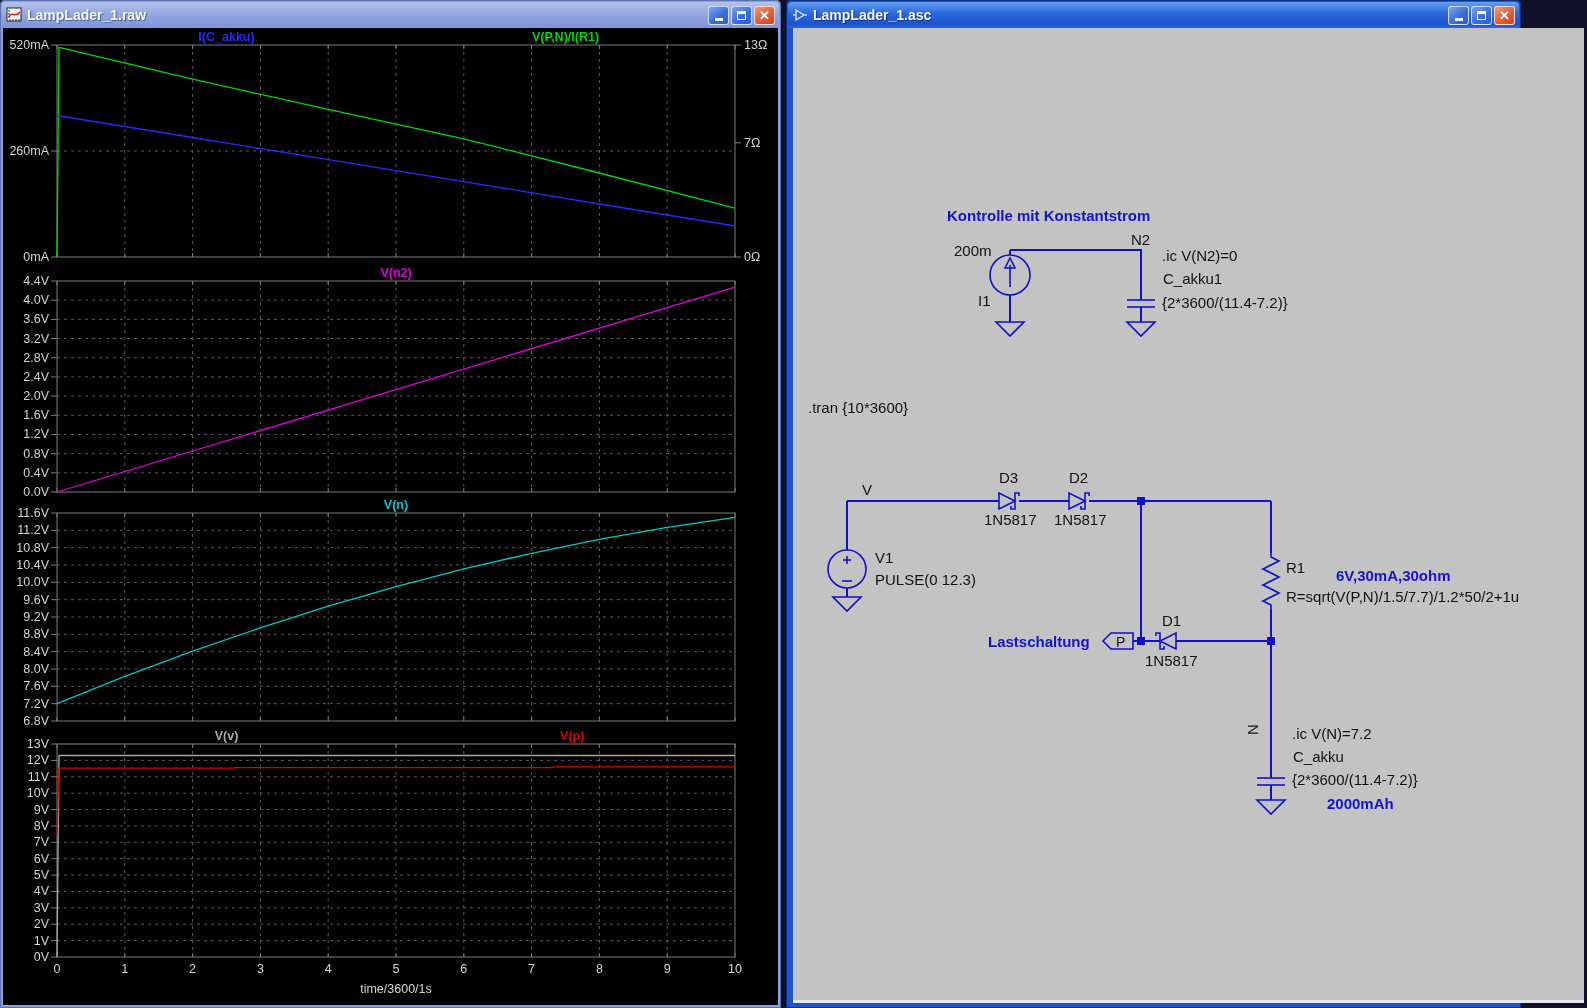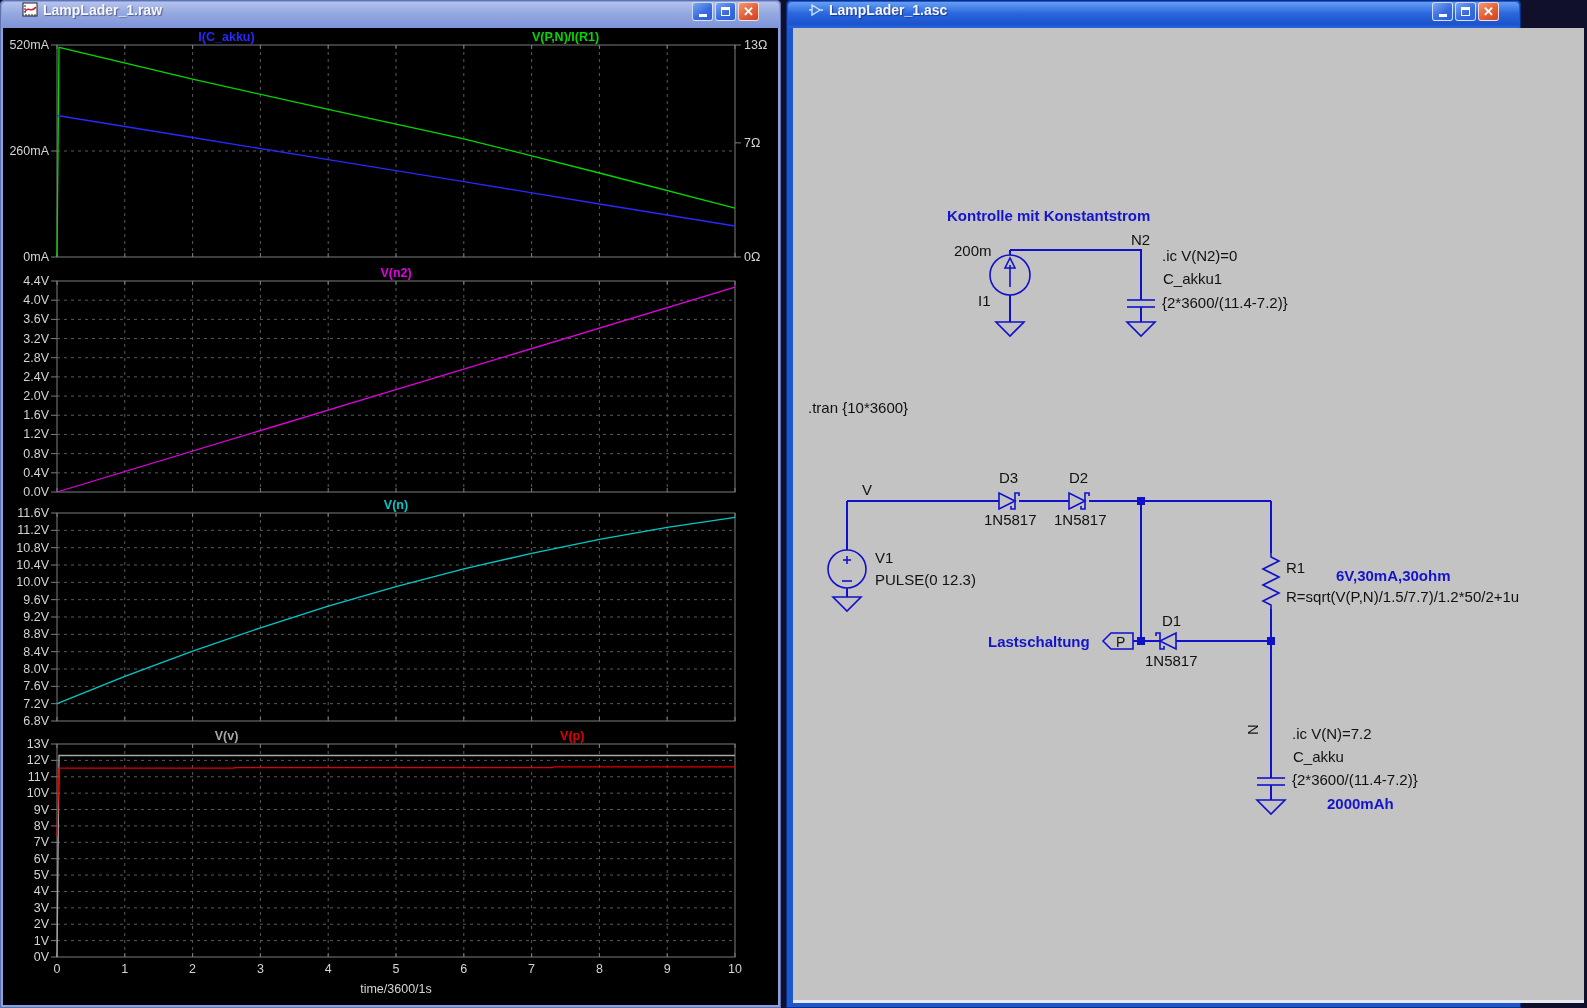--- a/index.html
+++ b/index.html
@@ -3,22 +3,22 @@
 <meta charset="utf-8">
 <style>
   * { margin:0; padding:0; box-sizing:border-box; }
   html,body { width:1587px; height:1008px; overflow:hidden; background:#10102a; font-family:"Liberation Sans", sans-serif; }
   .stage { position:absolute; left:0; top:0; width:1587px; height:1008px; }
 
   
   .win { position:absolute; border-radius:5px 5px 0 0; }
   .win-left  { left:0; top:0; width:781px; height:1008px; background:#8ba0dc; box-shadow:inset 0 0 0 1px #5d72ac; }
   .win-right { left:786px; top:0; width:735px; height:1008px; background:#1e56ce; box-shadow:inset 0 0 0 1px #0c2f86; }
-  .titlebar { position:absolute; left:2px; top:2px; right:2px; height:26px; display:flex; align-items:flex-start;
-              padding:0 20px; border-radius:4px 4px 0 0; }
+  .titlebar { position:absolute; left:2px; top:2px; right:2px; height:26px; display:flex; align-items:center;
+              padding:0 4px; border-radius:4px 4px 0 0; }
   .titlebar.inactive { background:linear-gradient(180deg,#b4c2ec 0%,#93a8e0 45%,#7e94d8 100%); }
   .titlebar.active   { background:linear-gradient(180deg,#64a0f4 0%,#2a66dd 45%,#1b53cd 85%,#2a66dd 100%); }
   .title-text { color:#f6f6fb; font-weight:bold; font-size:14px; margin-left:5px;
                 text-shadow:1px 1px 1px rgba(0,0,40,.45); }
   .winbtns { margin-left:auto; display:flex; gap:2px; }
   .wbtn { width:21px; height:19px; border-radius:3px; border:1px solid rgba(255,255,255,.75);
           display:flex; align-items:center; justify-content:center; }
   .wbtn.blue  { background:linear-gradient(145deg,#7aa7f0 0%,#3a6ce0 55%,#2b5fd8 100%); }
   .wbtn.red   { background:linear-gradient(145deg,#f09a72 0%,#e0603a 55%,#cc4422 100%); }
   .glyph-min { display:inline-block; width:8px; height:3px; background:#fff; margin-top:8px; }

